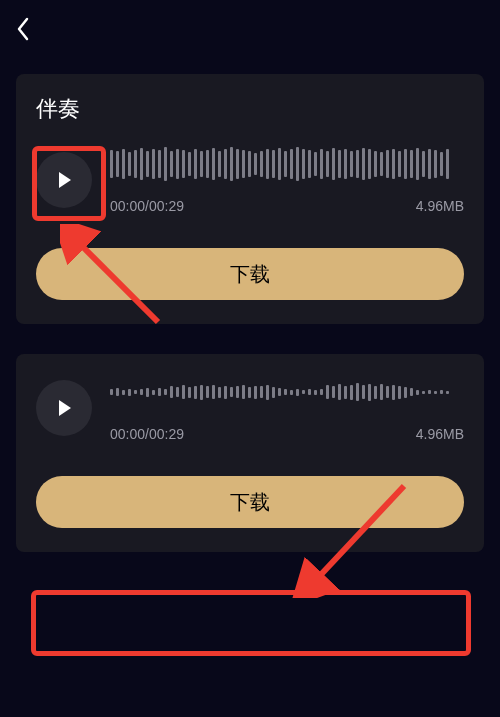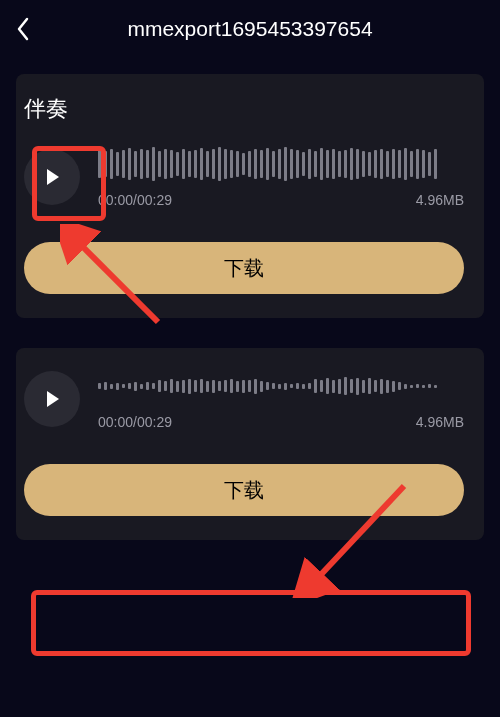--- a/index.html
+++ b/index.html
@@ -33,21 +33,21 @@
     text-align: center;
     font-size: 21px;
     font-weight: 500;
     color: #fff;
     pointer-events: none;
   }
   .card {
     margin: 16px 16px 0 16px;
     background: #191922;
     border-radius: 8px;
-    padding: 20px 20px 24px 8px;
+    padding: 20px 20px 24px 20px;
   }
   .card-title {
     font-size: 22px;
     color: #fff;
     margin-bottom: 22px;
   }
   .player-row {
     display: flex;
     align-items: center;
     gap: 18px;
@@ -62,21 +62,21 @@
     display: flex;
     align-items: center;
     justify-content: center;
     cursor: pointer;
     flex-shrink: 0;
   }
   .wave-col {
     flex: 1;
     display: flex;
     flex-direction: column;
-    gap: 10px;
+    gap: 16px;
   }
   .wave {
     height: 36px;
     display: flex;
     align-items: center;
     gap: 3px;
   }
   .wave span {
     display: block;
     width: 3px;
@@ -119,21 +119,20 @@
 </style>
 </head>
 <body>
 
 <div class="header">
   <div class="back-icon">
     <svg width="14" height="24" viewBox="0 0 14 24">
         <path d="M11 2 L3 12 L11 22" stroke="#fff" stroke-width="2.5" fill="none" stroke-linecap="round" stroke-linejoin="round"></path>
       </svg>
   </div>
-  <div class="page-title">mmexport1695453397654</div>
 </div>
 
 <div class="card">
   <div class="card-title">伴奏</div>
   <div class="player-row">
     <div class="play-btn">
       <svg width="20" height="20" viewBox="0 0 20 20">
           <path d="M5 2 L17 10 L5 18 Z" fill="#fff"></path>
         </svg>
     </div>

